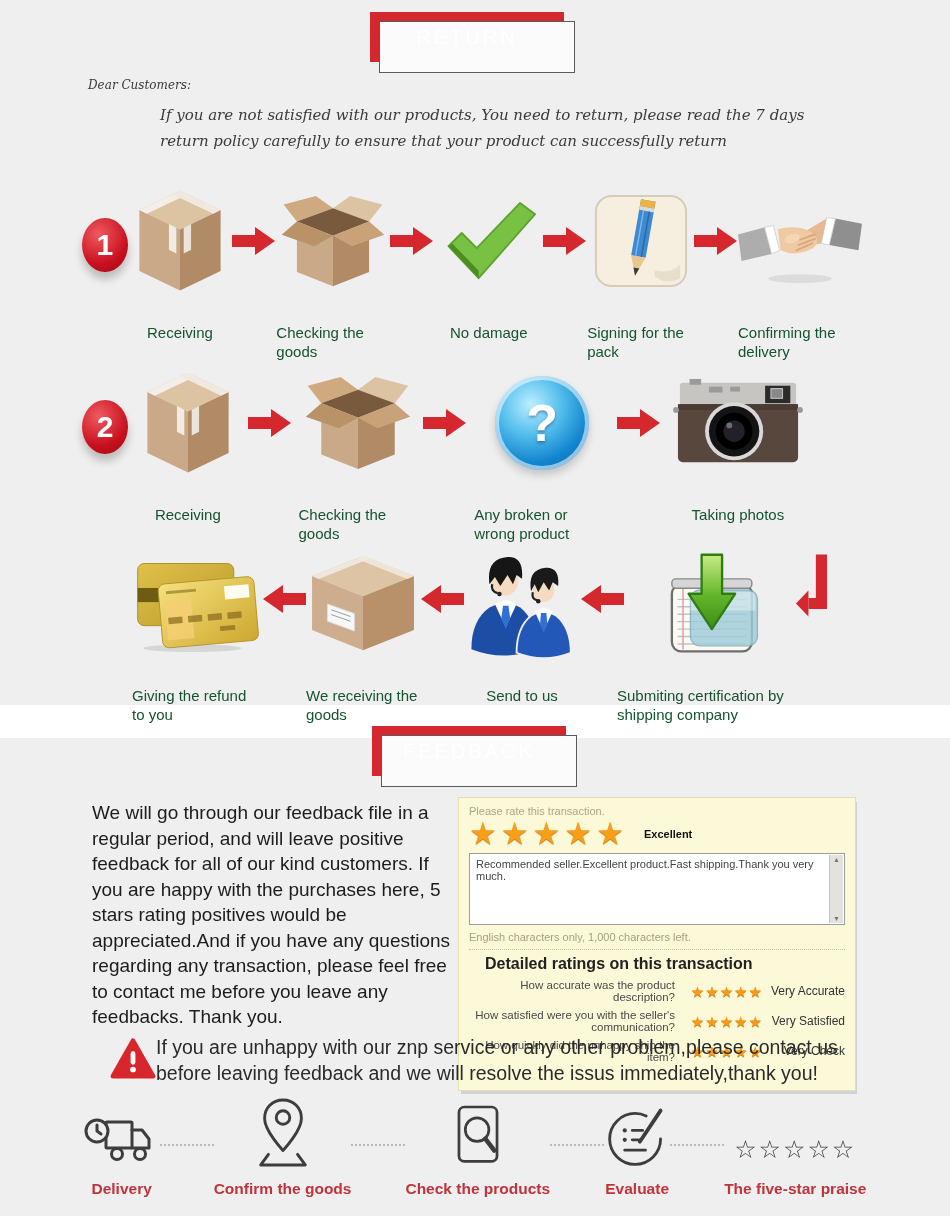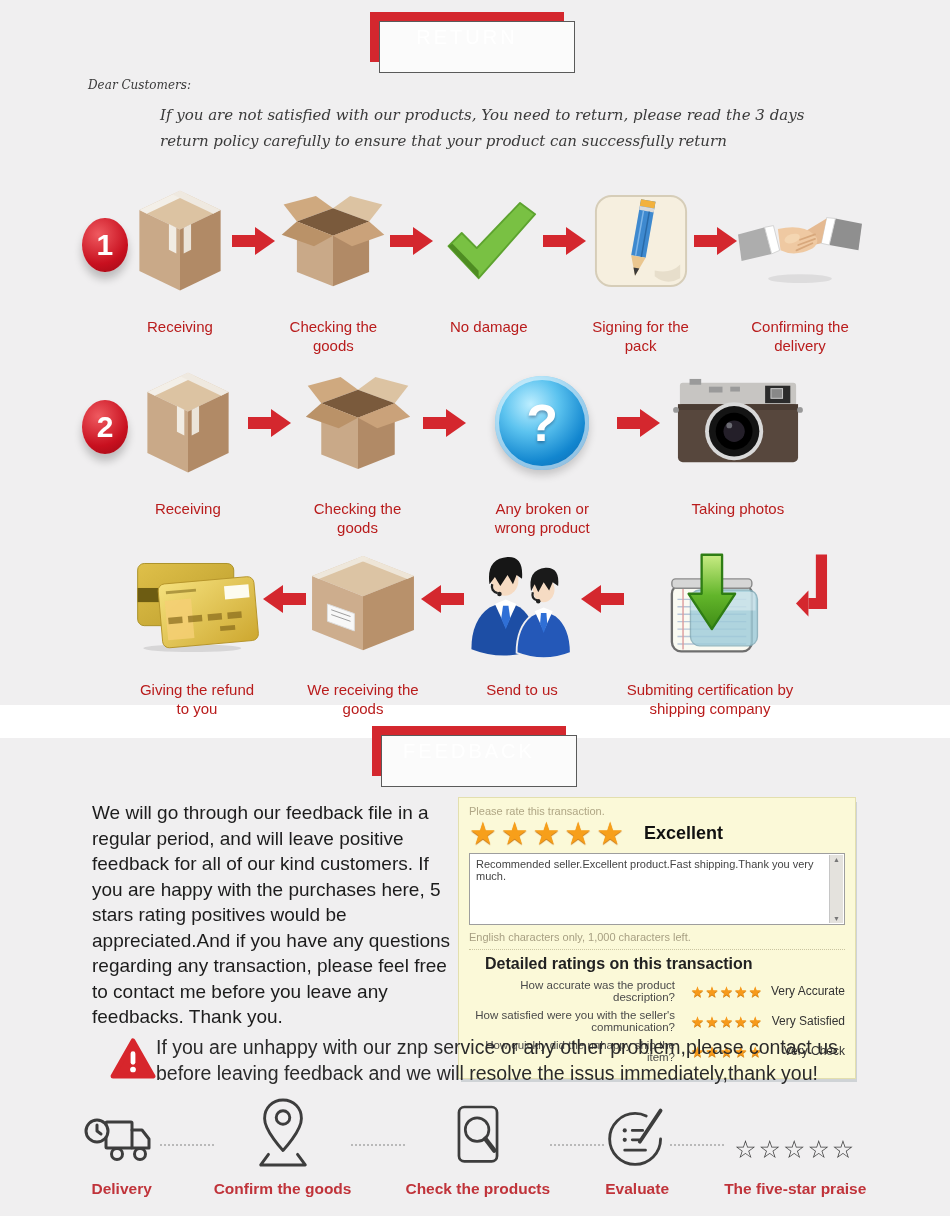--- a/index.html
+++ b/index.html
@@ -21,21 +21,21 @@
   .intro .greet{font-size:12px;margin-bottom:10px;}
   .intro .pline{font-size:15px;margin-left:72px;line-height:1.75;}
 
   
   .prow{position:absolute;display:flex;justify-content:space-between;align-items:flex-start;}
   #row1{left:82px;top:180px;width:780px;}
   #row2{left:82px;top:362px;width:726px;}
   #row3{left:132px;top:543px;width:700px;}
   .step{display:flex;flex-direction:column;align-items:center;}
   .islot{height:122px;display:flex;align-items:center;justify-content:center;}
-  .slabel{font-size:15px;color:#b91c1c;text-align:center;line-height:1.25;margin-top:16px;}
+  .slabel{font-size:15px;color:#14532d;line-height:1.25;margin-top:22px;}
   .stepnum{width:46px;height:54px;border-radius:50%;margin-top:38px;
     background:radial-gradient(circle at 36% 30%, #ef5a60, #c8101f 62%, #9b0a15 100%);
     box-shadow:0 7px 9px rgba(0,0,0,.22);
     color:#fff;font-size:30px;font-weight:bold;display:flex;align-items:center;justify-content:center;}
   .ar{width:44px;height:28px;position:relative;margin-top:47px;flex:none;}
   .ar::before{content:"";position:absolute;left:0;top:8px;width:23px;height:12px;background:#d4272e;}
   .ar::after{content:"";position:absolute;left:23px;top:0;width:0;height:0;
     border-left:20px solid #d4272e;border-top:14px solid transparent;border-bottom:14px solid transparent;}
   .ar.left::before{left:auto;right:0;}
   .ar.left::after{left:auto;right:23px;border-left:none;border-right:20px solid #d4272e;}
@@ -44,25 +44,25 @@
   .qcircle{width:94px;height:94px;border-radius:50%;
     background:radial-gradient(circle at 38% 30%, #bdeeff 0%, #5cc3ef 32%, #1286cf 66%, #0a5ca4 100%);
     box-shadow:inset 0 0 0 4px rgba(255,255,255,.55), 0 5px 9px rgba(0,0,0,.18);
     display:flex;align-items:center;justify-content:center;}
   .qcircle span{color:#fff;font-size:52px;font-weight:bold;text-shadow:0 2px 3px rgba(0,20,60,.35);}
   .bent{margin-top:-4px;}
 
   
   .fb-para{position:absolute;left:92px;top:800px;width:372px;font-size:19px;line-height:1.345;color:#1c1c1c;}
   .fb-form{position:absolute;left:458px;top:797px;width:398px;background:#fbf9d8;
-    border:1px solid #e3dfae;box-shadow:2px 4px 0 -1px #cfd3d6;padding:7px 10px 9px;box-sizing:border-box;}
+    border:1px solid #e3dfae;box-shadow:2px 4px 0 -1px #cfd3d6;padding:7px 10px 21px;box-sizing:border-box;}
   .fb-prompt{font-size:11px;color:#b0a785;}
   .fb-bigrow{display:flex;align-items:center;margin:1px 0 4px;}
   .stars-big{font-size:31px;letter-spacing:4px;color:#f79f1a;text-shadow:0 1px 1px #c87612;line-height:1;}
-  .fb-word{font-size:18px;font-weight:bold;color:#111;margin-left:16px;}
+  .fb-word{font-size:11px;font-weight:bold;color:#111;margin-left:16px;}
   .fb-textbox{position:relative;height:62px;background:#fff;border:1px solid #9e9e9e;
     font-size:11px;color:#444;padding:4px 20px 4px 6px;}
   .fb-scroll{position:absolute;right:1px;top:1px;bottom:1px;width:13px;background:#e4e2dd;
     border-left:1px solid #c6c6c6;display:flex;flex-direction:column;justify-content:space-between;align-items:center;
     font-size:7px;color:#777;padding:1px 0;}
   .fb-note{font-size:11px;color:#a79f82;margin:6px 0 5px;border-bottom:1px dotted #c9c4a0;padding-bottom:6px;}
   .fb-dtitle{font-size:16px;font-weight:bold;color:#222;margin:3px 16px 6px;}
   .rrow{display:flex;align-items:center;margin:6px 0;text-align:right;}
   .rrow .q{flex:1;font-size:11.5px;color:#4a4a4a;}
   .rrow .st{width:88px;font-size:15px;letter-spacing:1px;color:#f79a1b;text-shadow:0 1px 0 #cf7e12;line-height:1;}
@@ -279,21 +279,21 @@
   </symbol>
 </svg>
 
 <div class="canvas">
   <div class="divider"></div>
 
   <div class="banner" id="banner-return">RETURN</div>
 
   <div class="intro">
     <div class="greet">Dear Customers:</div>
-    <div class="pline">If you are not satisfied with our products, You need to return, please read the 3 days</div>
+    <div class="pline">If you are not satisfied with our products, You need to return, please read the 7 days</div>
     <div class="pline">return policy carefully to ensure that your product can successfully return</div>
   </div>
 
   <div class="prow" id="row1">
     <div class="stepnum">1</div>
     <div class="step" style="width:106px">
       <div class="islot">
           <svg class="ic" width="96" height="109">
             <use href="#s-box"></use>
           </svg>

